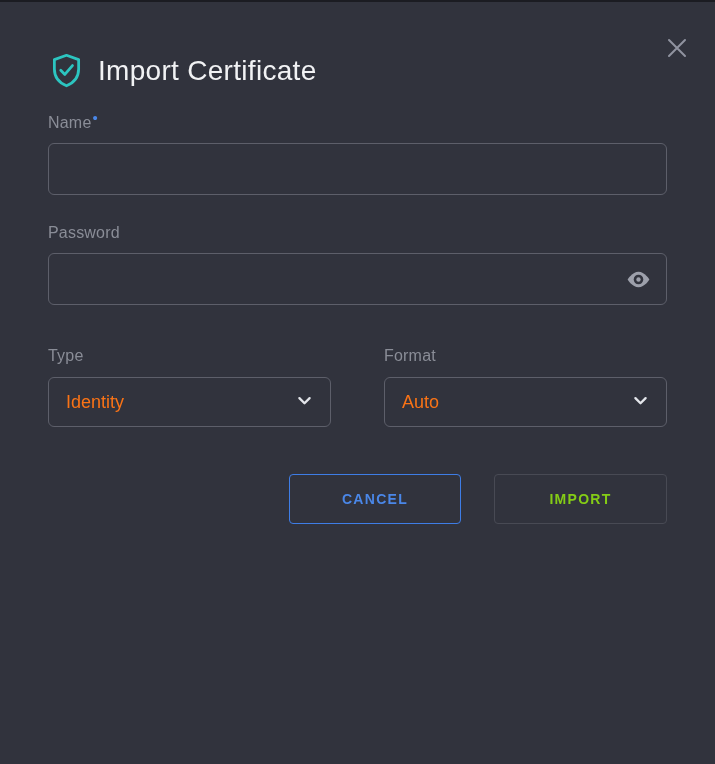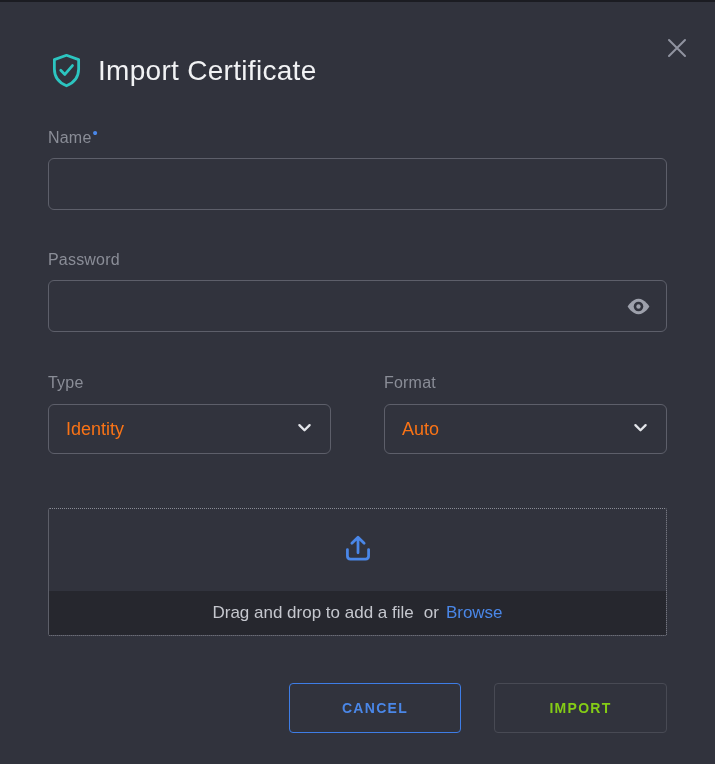--- a/index.html
+++ b/index.html
@@ -17,22 +17,22 @@
   .shield-icon { width: 37px; height: 37px; flex: 0 0 auto; }
   .title { font-size: 28px; font-weight: 400; color: #f1f2f4; letter-spacing: 0.3px; }
   .close-btn {
     position: absolute; top: 30px; right: 22px;
     width: 32px; height: 32px; display: flex; align-items: center; justify-content: center;
     cursor: pointer; background: transparent; border: none;
   }
 
   
   .group { }
-  .group-name { margin-top: 35px; }
-  .group-password { margin-top: 41px; }
+  .group-name { margin-top: 20px; }
+  .group-password { margin-top: 29px; }
   .label-row { margin-bottom: 11px; font-size: 16px; color: #8a8d97; letter-spacing: 0.2px; }
   .req-marker { color: #4a87e8; font-size: 15px; vertical-align: 5px; margin-left: 1px; }
   .text-input {
     width: 100%; height: 52px;
     background: transparent;
     border: 1px solid #5d5f6a; border-radius: 6px;
     color: #eef0f3; font-size: 18px; padding: 0 16px;
     font-family: "Liberation Sans", sans-serif;
     outline: none;
   }
@@ -141,34 +141,19 @@
         <span class="select-value">Auto</span>
         <span>
           <svg viewBox="0 0 16 16" width="17" height="17">
             <path d="M3.2 5.8 L8 10.6 L12.8 5.8" fill="none" stroke="#e3e5ea" stroke-width="2.2" stroke-linecap="round" stroke-linejoin="round"></path>
           </svg>
         </span>
       </div>
     </div>
   </div>
 
-  <div class="dropzone">
-    <div class="dropzone-top">
-      <span>
-        <svg viewBox="0 0 34 34" width="36" height="36">
-          <path d="M7 18.5 V24.5 C7 26.2 8.2 27.4 9.9 27.4 H24.1 C25.8 27.4 27 26.2 27 24.5 V18.5" fill="none" stroke="#4a87e8" stroke-width="2.6" stroke-linecap="round" stroke-linejoin="round"></path>
-          <path d="M17 21.5 V7.5 M11.2 12.6 L17 6.8 L22.8 12.6" fill="none" stroke="#4a87e8" stroke-width="2.6" stroke-linecap="round" stroke-linejoin="round"></path>
-        </svg>
-      </span>
-    </div>
-    <div class="dropzone-strip">
-      <span class="drag-text">Drag and drop to add a file</span>
-      <span>or</span>
-      <span class="browse-link">Browse</span>
-    </div>
-  </div>
 
   <div class="actions">
     <button class="btn btn-cancel">CANCEL</button>
     <button class="btn btn-import" disabled="">IMPORT</button>
   </div>
 
 </div>
 
 </body></html>

